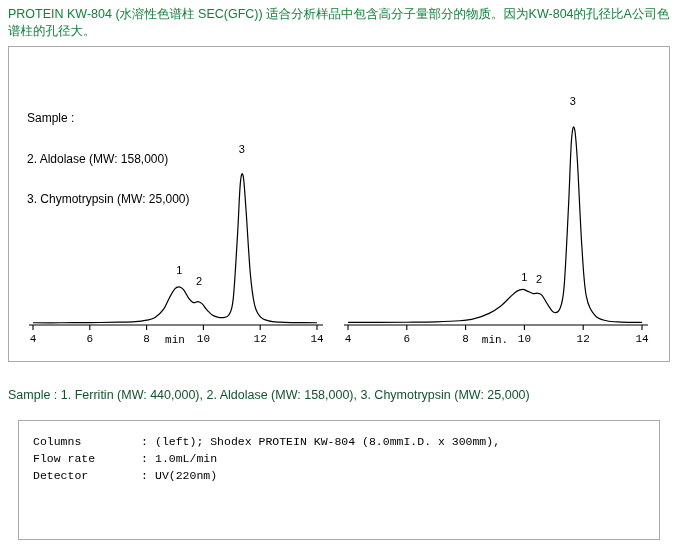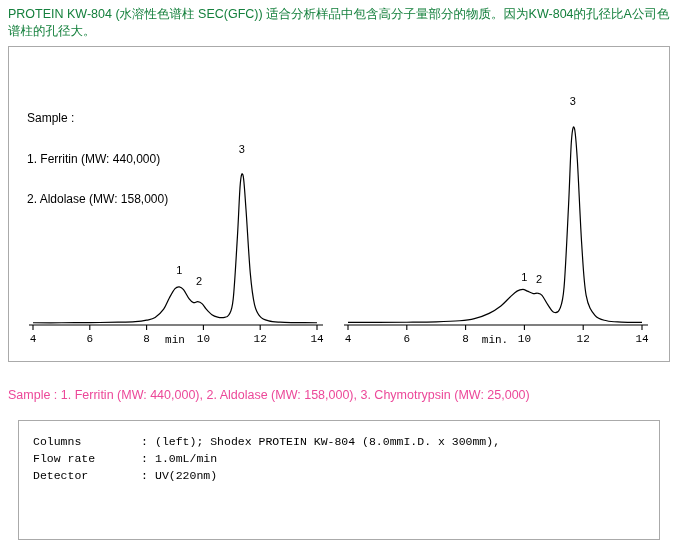--- a/index.html
+++ b/index.html
@@ -51,21 +51,21 @@
   .legend div { white-space: pre; }
   .plot {
     position: absolute;
   }
   .plot svg { display: block; }
   .sample-line {
     position: absolute;
     left: 8px;
     top: 388px;
     font-size: 12.5px;
-    color: #ec4899;
+    color: #14532d;
   }
   .cond-box {
     position: absolute;
     left: 18px;
     top: 420px;
     width: 642px;
     height: 120px;
     border: 1px solid #aaaaaa;
     box-sizing: border-box;
     background: #ffffff;
@@ -91,22 +91,22 @@
 <body>
 
 <div class="page">
 
   <div class="headline">PROTEIN KW-804 (水溶性色谱柱 SEC(GFC)) 适合分析样品中包含高分子量部分的物质。因为KW-804的孔径比A公司色谱柱的孔径大。</div>
 
   <div class="chart-box">
 
     <div class="legend">
       <div>Sample :</div>
-      <div>1. Ferritin (MW: 440,000)</div>
       <div>2. Aldolase (MW: 158,000)</div>
+      <div>3. Chymotrypsin (MW: 25,000)</div>
     </div>
 
     <div class="plot" style="left:10px; top:10px; width:310px; height:296px;">
       <svg id="svg-left" width="310" height="296" viewBox="0 0 310 296" xmlns="http://www.w3.org/2000/svg">
           <line x1="10" y1="268" x2="304" y2="268" stroke="#000" stroke-width="1.1"></line>
           <line x1="14" y1="268" x2="14" y2="273" stroke="#000" stroke-width="1.1"></line>
           <text x="14" y="285" text-anchor="middle" font-size="11" font-family="&quot;Liberation Mono&quot;, monospace" fill="#000">4</text>
           <line x1="70.80000000000001" y1="268" x2="70.80000000000001" y2="273" stroke="#000" stroke-width="1.1"></line>
           <text x="70.80000000000001" y="285" text-anchor="middle" font-size="11" font-family="&quot;Liberation Mono&quot;, monospace" fill="#000">6</text>
           <line x1="127.60000000000001" y1="268" x2="127.60000000000001" y2="273" stroke="#000" stroke-width="1.1"></line>

